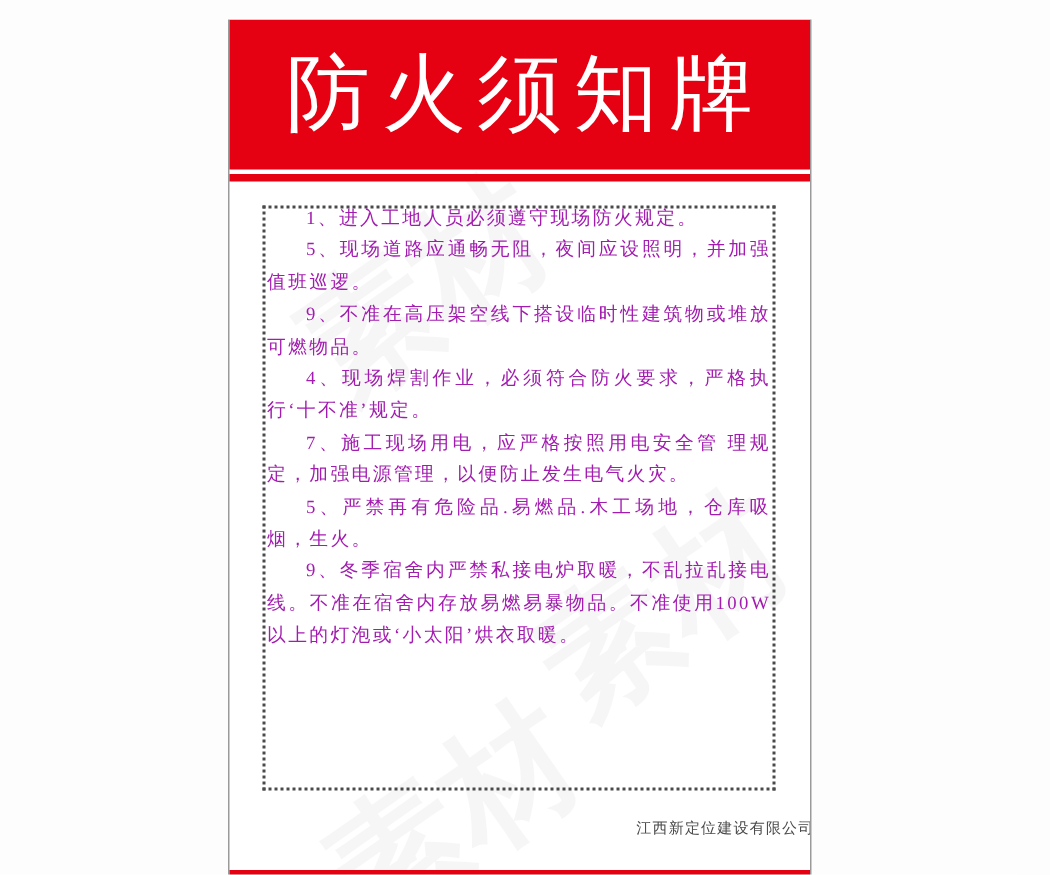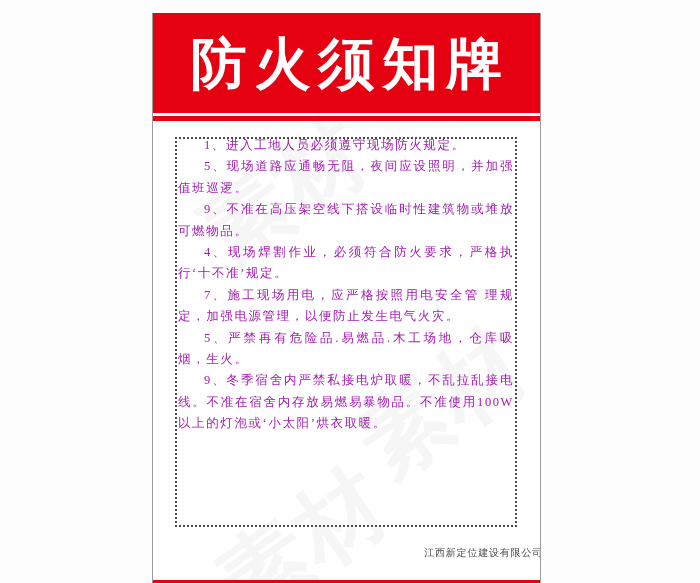--- a/index.html
+++ b/index.html
@@ -36,21 +36,21 @@
       width: 389px;
       height: 100px;
       background: #e50012;
       display: flex;
       align-items: center;
       justify-content: center;
     }
     .title {
       color: #ffffff;
       font-family: "DejaVu Serif", "Liberation Serif", serif;
-      font-weight: bold;
+      font-weight: normal;
       font-size: 56px;
       letter-spacing: 8px;
       line-height: 1;
       margin-top: 0;
       padding-left: 8px;
     }
     .stripe {
       position: absolute;
       left: -1px;
       top: 103px;

